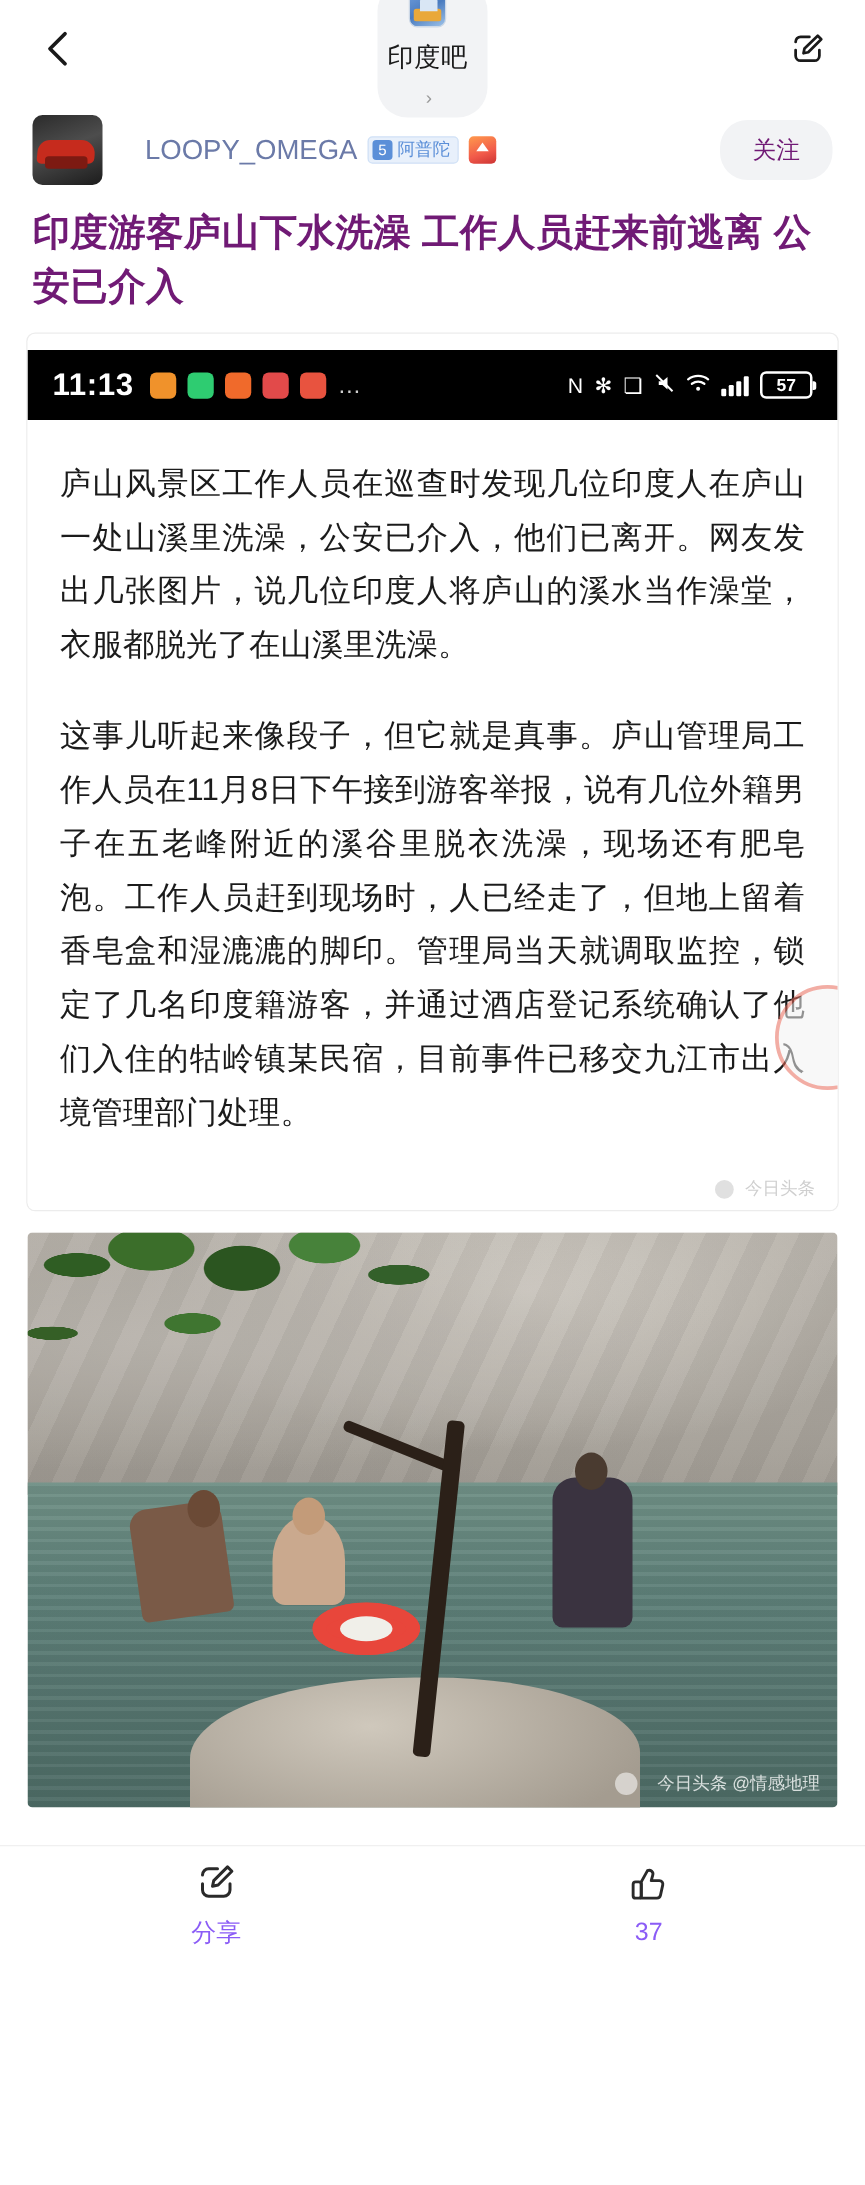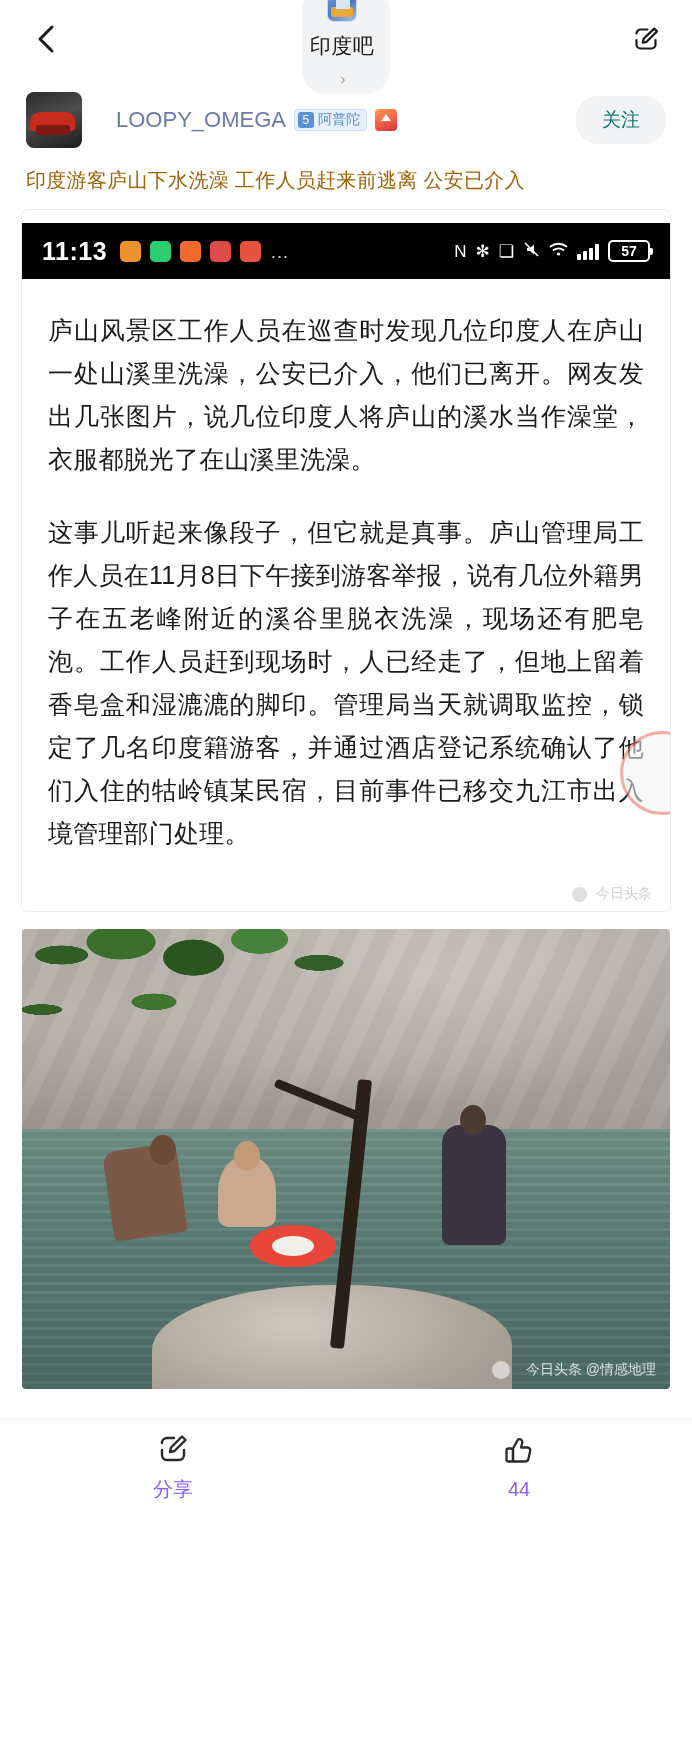--- a/index.html
+++ b/index.html
@@ -200,32 +200,32 @@
     align-items: center;
     gap: 14px;
   }
   .follow-btn {
     flex: 0 0 auto;
     background: #f2f3f5;
     border: none;
     border-radius: 22px;
     padding: 11px 26px;
     font-size: 19px;
-    color: #0f766e;
+    color: #701a75;
     font-family: Liberation Mono, monospace;
     cursor: pointer;
   }
 
   
   .post-title {
     padding: 12px 26px 16px 26px;
-    font-size: 20px;
+    font-size: 30px;
     line-height: 1.42;
-    font-weight: 400;
-    color: #a16207;
+    font-weight: 700;
+    color: #701a75;
     letter-spacing: .3px;
   }
 
   
   .shot-card {
     margin: 0 22px;
     border-radius: 6px;
     overflow: hidden;
     background: #fff;
     box-shadow: 0 0 0 1px #ececec;
@@ -621,17 +621,17 @@
         <path d="M28 18v5a5 5 0 0 1-5 5H11a5 5 0 0 1-5-5v-5" fill="none" stroke="#2a2a2a" stroke-width="2.4" stroke-linecap="round"></path>
         <path d="M26 4.5 L29.5 8 L18.5 19 L14 20 L15 15.5 Z" fill="none" stroke="#2a2a2a" stroke-width="2.4" stroke-linejoin="round"></path>
       </svg>
       <span class="act-label">分享</span>
     </div>
     <div class="action">
       <svg width="34" height="34" viewBox="0 0 34 34">
         <path d="M11 14.5 L16 5.5 a3 3 0 0 1 4.2 3.6 L19 13.5 h6.5 a2.8 2.8 0 0 1 2.7 3.4 l-1.8 8.2 a3 3 0 0 1-2.9 2.4 H11 Z" fill="none" stroke="#2a2a2a" stroke-width="2.3" stroke-linejoin="round"></path>
         <rect x="4.5" y="14.5" width="6.5" height="13" rx="2" fill="none" stroke="#2a2a2a" stroke-width="2.3"></rect>
       </svg>
-      <span class="act-label">44</span>
+      <span class="act-label">37</span>
     </div>
   </div>
 
 </div>
 
 </body></html>

